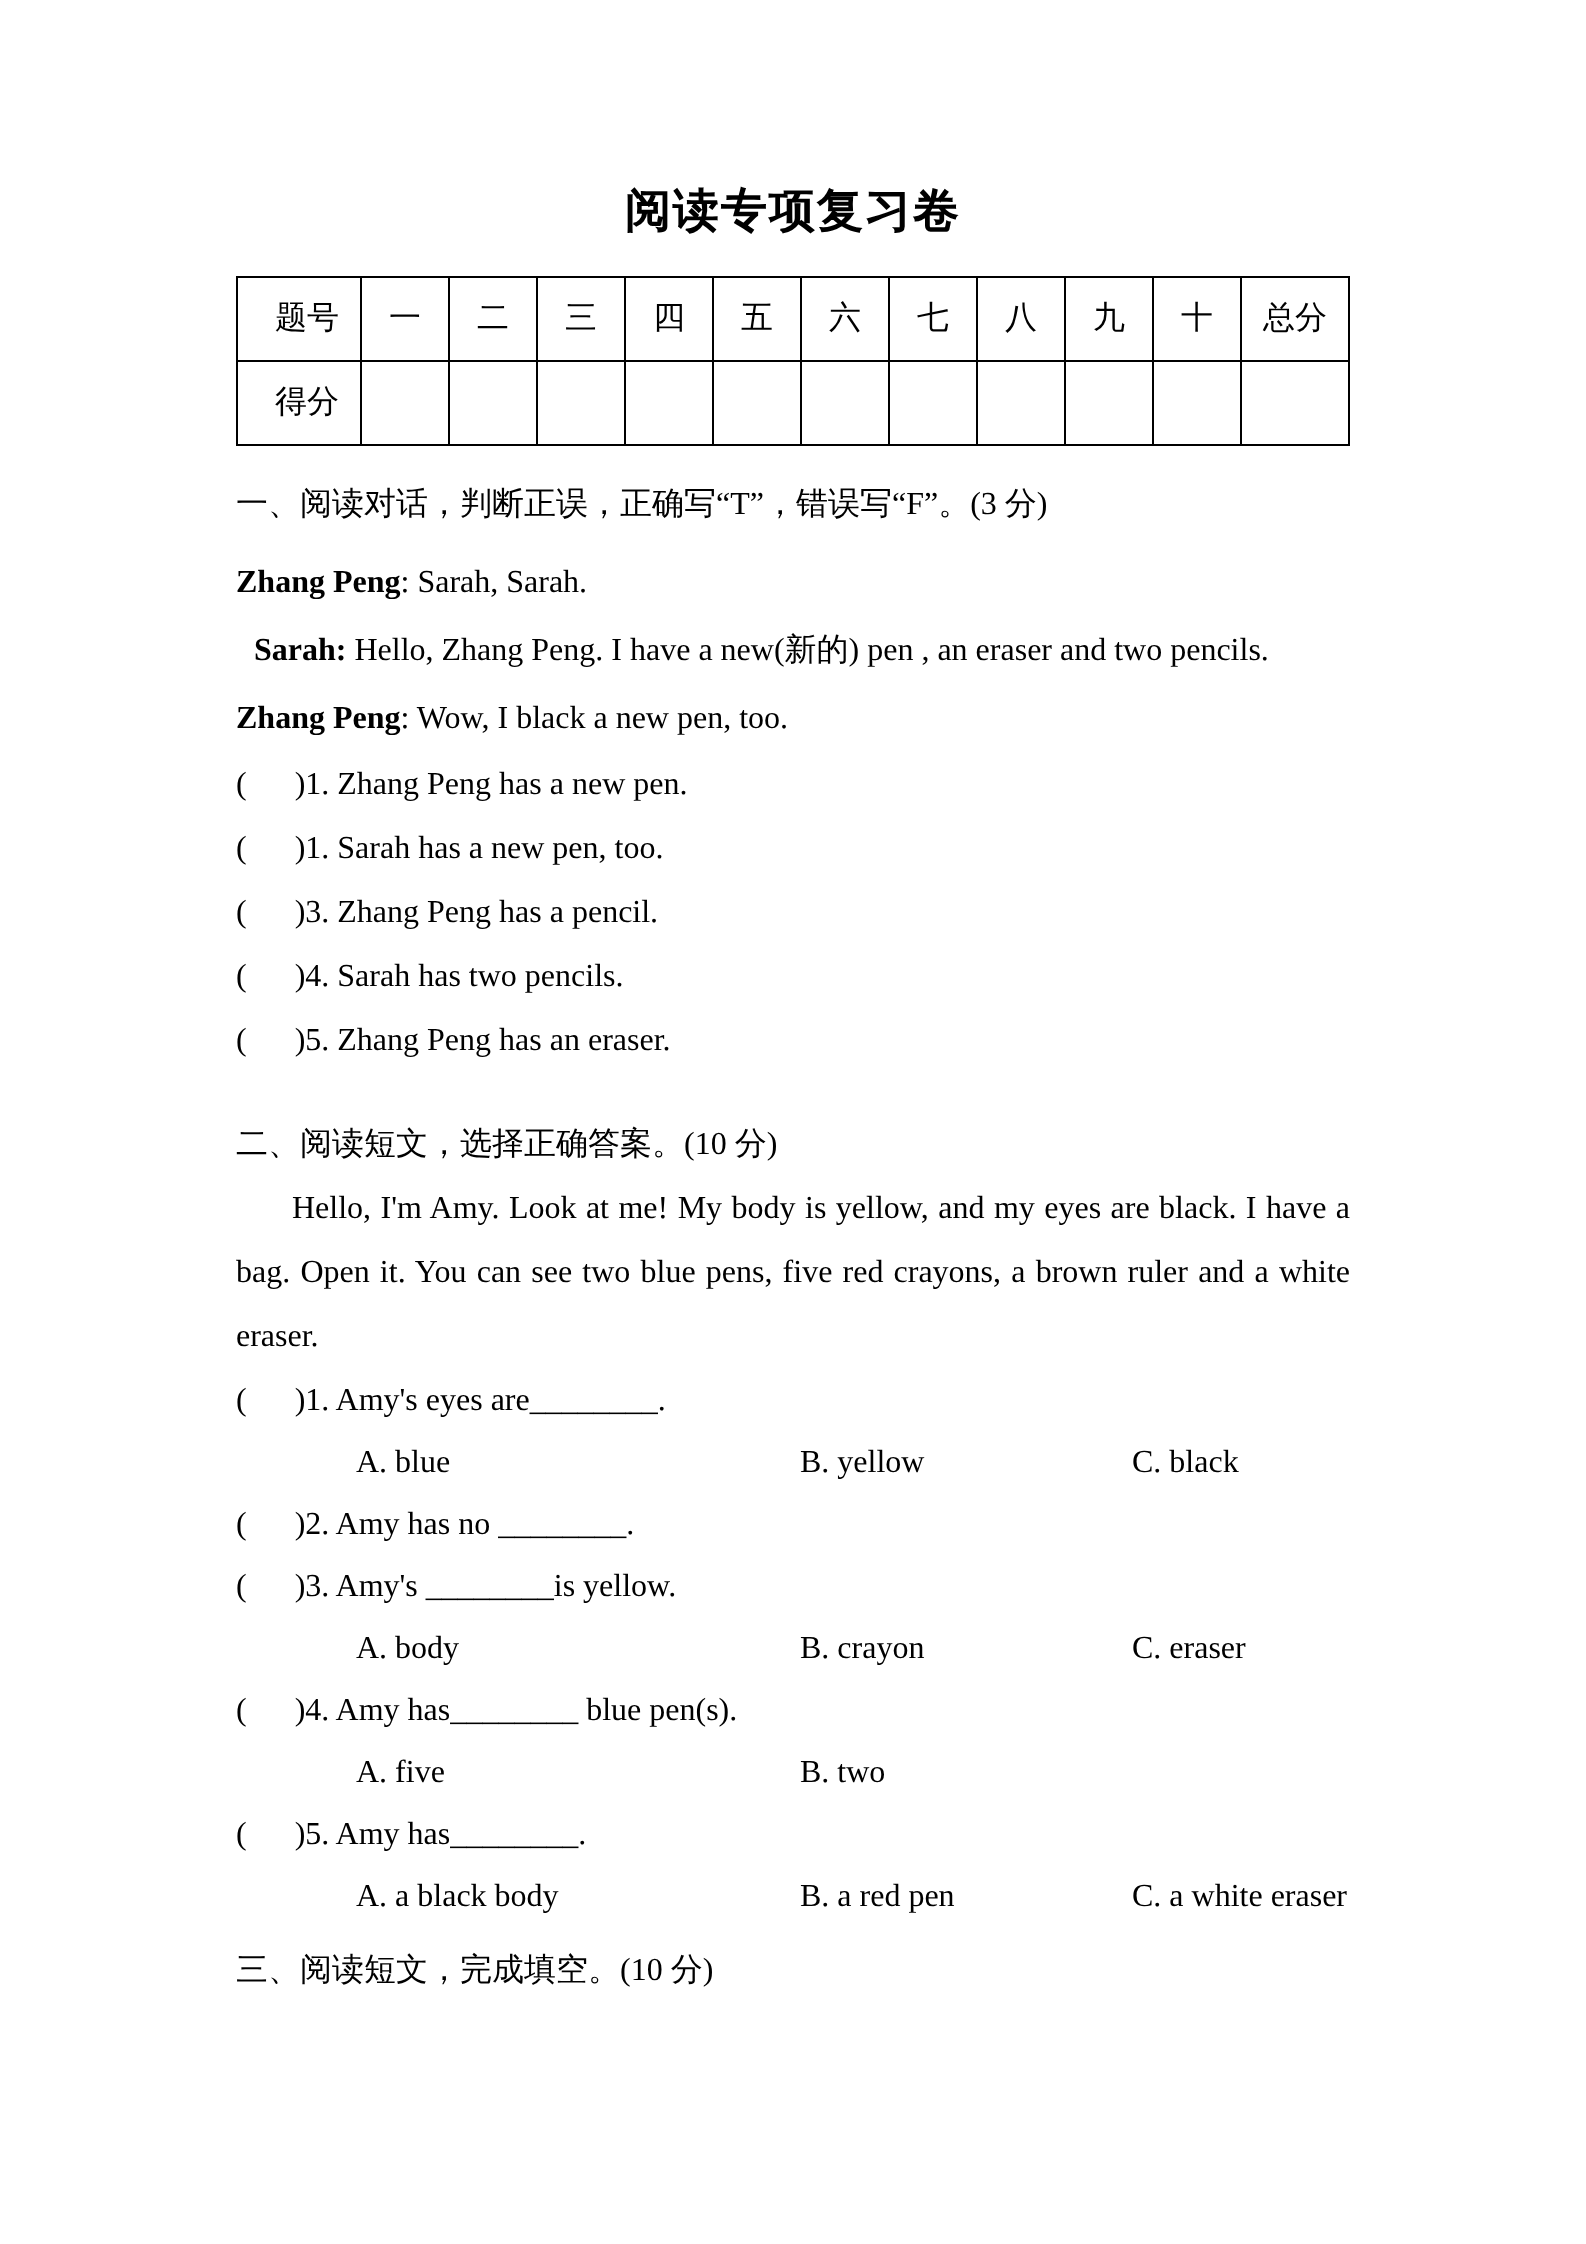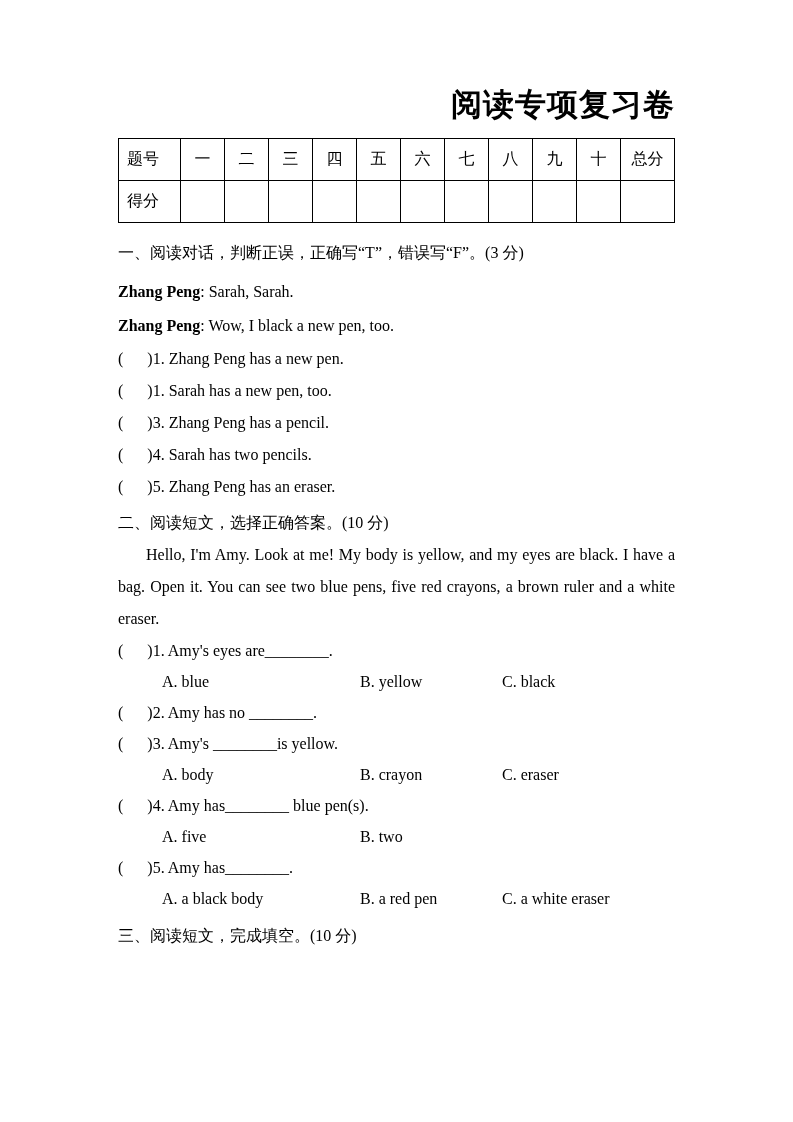--- a/index.html
+++ b/index.html
@@ -14,50 +14,50 @@
     color: #000000;
     font-family: "Liberation Serif", "DejaVu Serif", serif;
     font-size: 16px;
   }
   .page {
     margin-left: 118px;
     width: 557px;
   }
   .title {
     margin-top: 90px;
-    text-align: right;
+    text-align: center;
     font-family: "Liberation Sans", "DejaVu Sans", sans-serif;
     font-weight: 700;
-    font-size: 31px;
+    font-size: 23px;
     line-height: 30px;
     letter-spacing: 1px;
   }
   table.score {
     margin-top: 18px;
     border-collapse: collapse;
     table-layout: fixed;
     width: 557px;
   }
   table.score td {
     border: 1px solid #000000;
     height: 41px;
     text-align: center;
     font-size: 16px;
     padding: 0;
   }
   table.score td.lbl {
-    text-align: left;
+    text-align: center;
     padding-left: 8px;
   }
   .heading {
     line-height: 32px;
     white-space: pre-wrap;
   }
   .h1 { margin-top: 14px; }
-  .h2 { margin-top: 4px; }
+  .h2 { margin-top: 20px; }
   .h3 { margin-top: 6px; }
   .dialog { margin-top: 6px; }
   .dline {
     line-height: 34px;
     white-space: pre-wrap;
   }
   .dline.indented { padding-left: 9px; }
   .dline b { font-weight: 700; }
   .tfq {
     line-height: 32px;
@@ -68,22 +68,23 @@
     text-align: justify;
     text-indent: 28px;
   }
   .stem {
     line-height: 31px;
     white-space: pre-wrap;
   }
   .opts {
     line-height: 31px;
     display: flex;
-    margin-left: 44px;
+    margin-left: 60px;
     white-space: pre-wrap;
+    gap: 24px;
   }
   .opt-a { width: 198px; flex: 0 0 198px; }
   .opt-b { width: 142px; flex: 0 0 142px; }
   .opt-c { flex: 1 1 auto; }
 </style>
 </head>
 <body>
 
 <div class="page">
 
@@ -133,20 +134,21 @@
         <td></td>
         <td></td>
       </tr>
     </tbody>
   </table>
 
   <div class="heading h1">一、阅读对话，判断正误，正确写“T”，错误写“F”。(3 分)</div>
 
   <div class="dialog">
     <div class="dline"><b>Zhang Peng</b><span>: Sarah, Sarah.</span></div>
+    <div class="dline indented"><b>Sarah:</b><span> Hello, Zhang Peng. I have a new(新的) pen , an eraser and two pencils.</span></div>
     <div class="dline"><b>Zhang Peng</b><span>: Wow, I black a new pen, too.</span></div>
   </div>
 
   <div>
     <div class="tfq">(      )1. Zhang Peng has a new pen.</div>
     <div class="tfq">(      )1. Sarah has a new pen, too.</div>
     <div class="tfq">(      )3. Zhang Peng has a pencil.</div>
     <div class="tfq">(      )4. Sarah has two pencils.</div>
     <div class="tfq">(      )5. Zhang Peng has an eraser.</div>
   </div>

